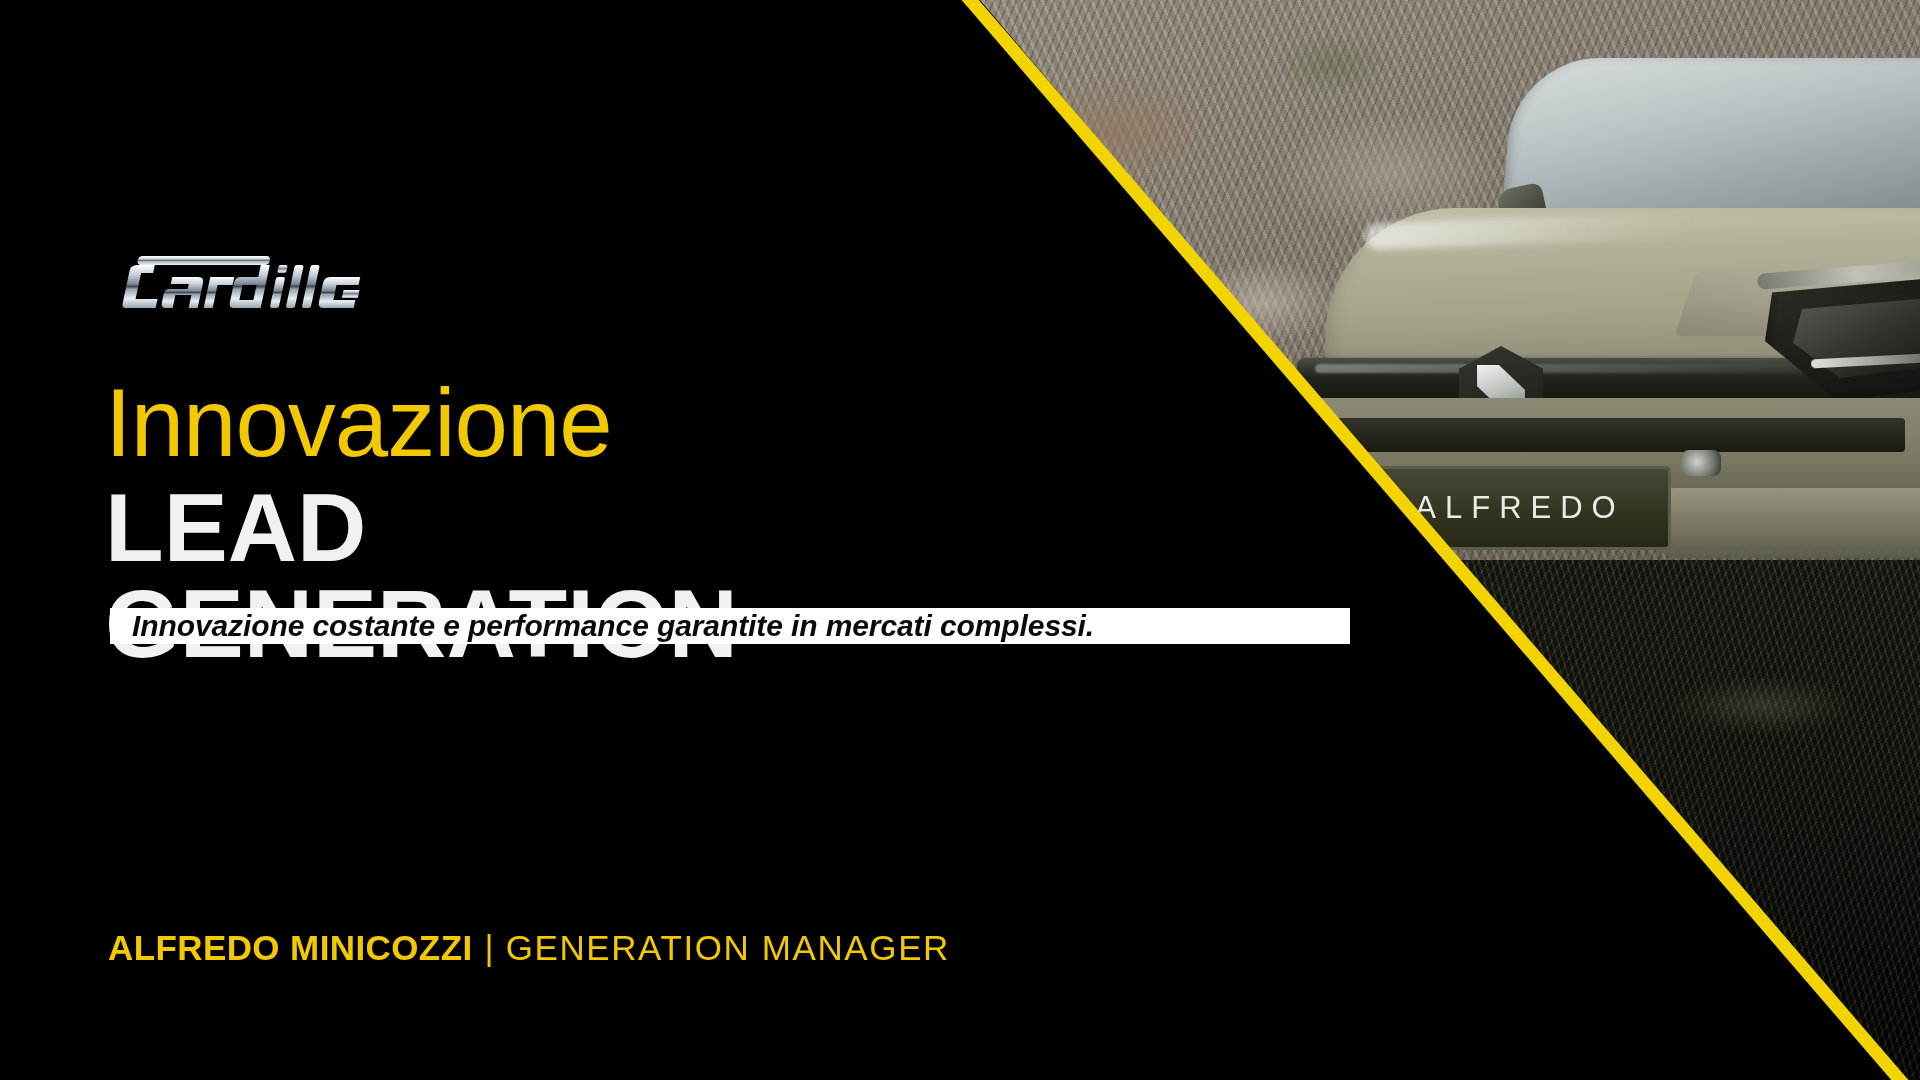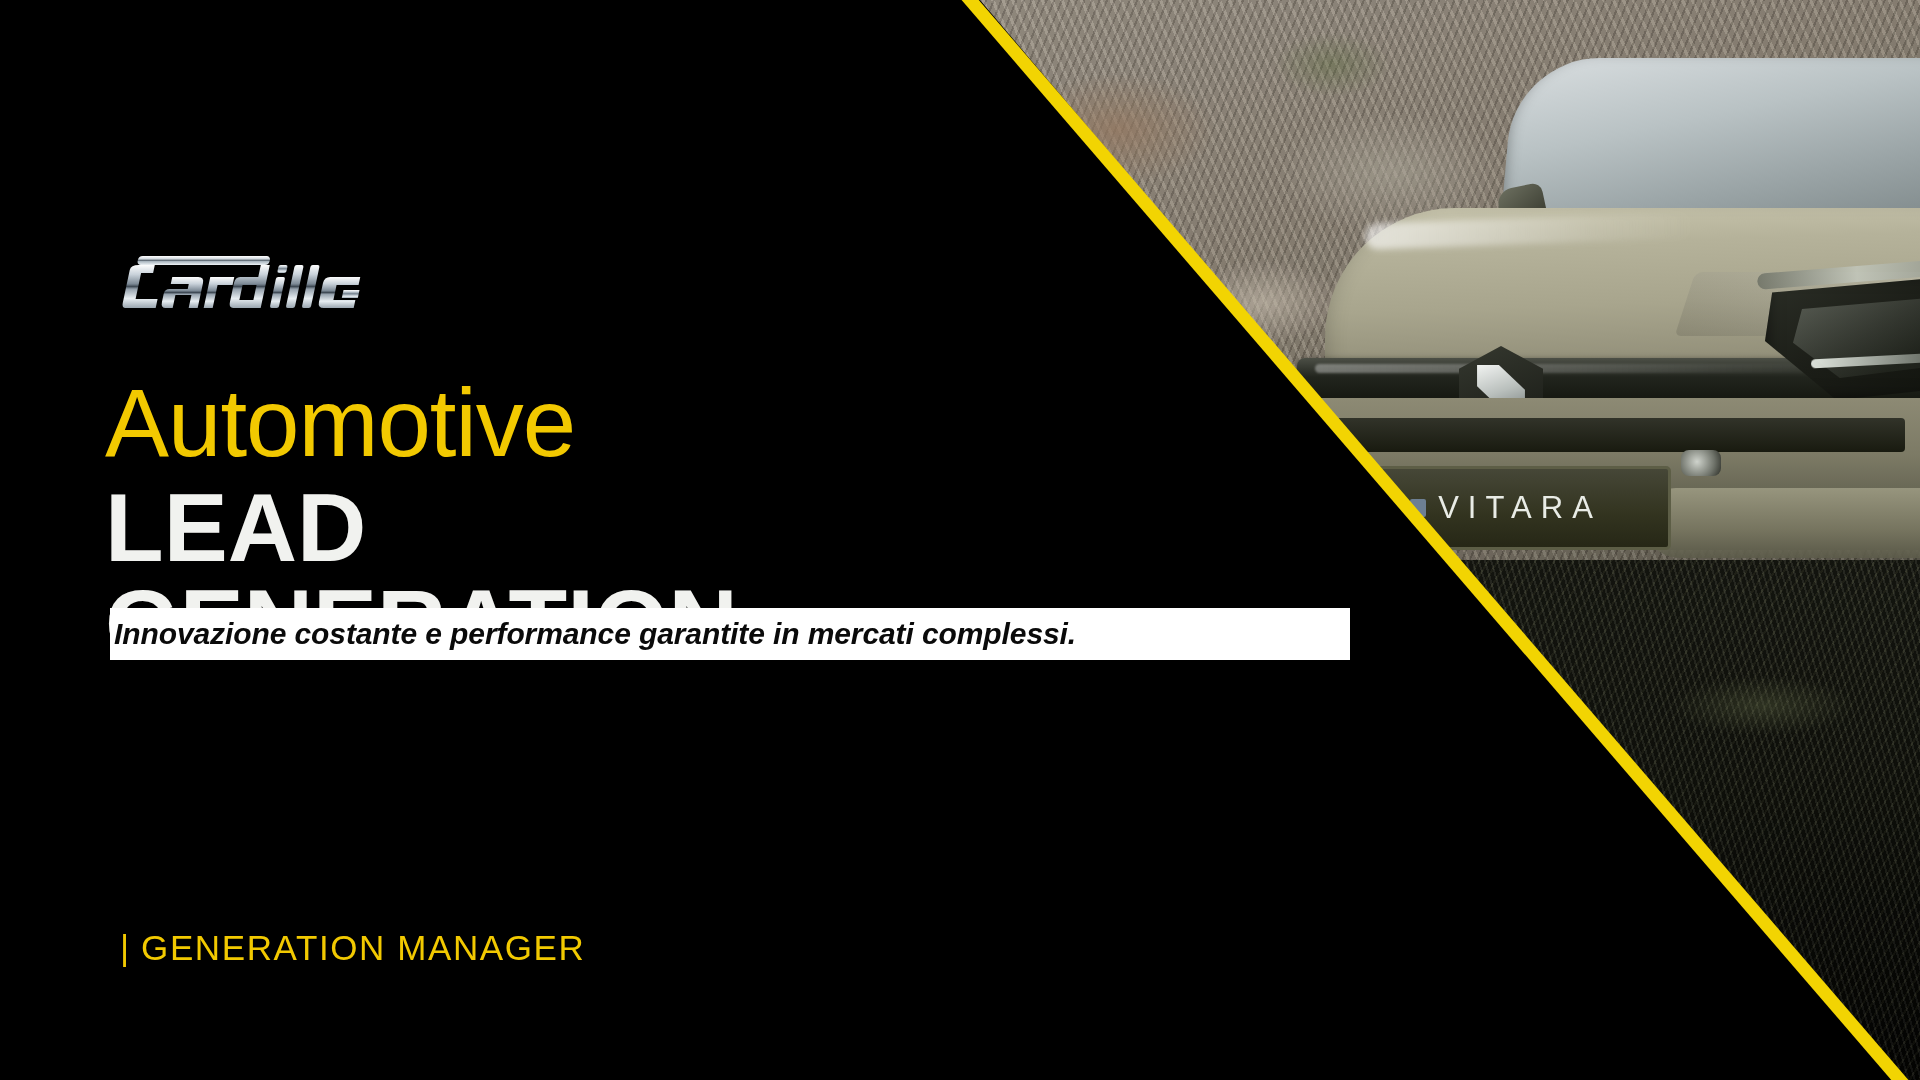--- a/index.html
+++ b/index.html
@@ -216,24 +216,24 @@
   .title-lead {
     position:absolute; left:105px; top:480px;
     font-size:96px; font-weight:700; line-height:1;
     letter-spacing:0px;
     color:#f1f2ef;
     font-family:"Liberation Sans", sans-serif;
   }
 
   .subtitle-bar {
     position:absolute; left:110px; top:608px;
-    width:1240px; height:52px;
+    width:1240px; height:36px;
     background:#ffffff;
     display:flex; align-items:center;
-    padding-left:4px;
+    padding-left:22px;
   }
   .subtitle-text {
     color:#0a0a0a; font-size:30px; font-weight:700; font-style:italic;
     letter-spacing:-.1px; white-space:nowrap;
     font-family:"Liberation Sans", sans-serif;
   }
 
   .footer {
     position:absolute; left:108px; top:928px;
     display:flex; align-items:baseline; white-space:nowrap;
@@ -279,21 +279,21 @@
         <div class="emblem-s"></div>
       </div>
 
       <div class="bumper"></div>
       <div class="bumper-vent"></div>
       <div class="skid"></div>
       <div class="fog-lamp"></div>
 
       <div class="plate">
         <span class="plate-chip"></span>
-        <span class="plate-text">VITARA</span>
+        <span class="plate-text">ALFREDO</span>
       </div>
     </div>
   </div>
 
   <svg class="diagonal-stripe" viewBox="0 0 1920 1080">
     <line x1="965" y1="-6" x2="1905" y2="1086" stroke="#F2D402" stroke-width="13"></line>
   </svg>
 
   <div class="content">
 
@@ -337,26 +337,27 @@
           <rect x="186" y="15" width="9" height="43" rx="2" fill="url(#chrome)"></rect>
 
           <rect x="202" y="15" width="9" height="43" rx="2" fill="url(#chrome)"></rect>
 
           <path d="M224 27 h30 v8 h-22 v15 h22 v8 h-30 q-6 0 -6 -6 v-19 q0 -6 6 -6 z" fill="url(#chrome)"></path>
           <rect x="240" y="40" width="16" height="8" fill="url(#chrome)"></rect>
         </g>
       </svg>
     </div>
 
-    <div class="title-auto">Automotive</div>
+    <div class="title-auto">Innovazione</div>
     <div class="title-lead">LEAD GENERATION</div>
 
     <div class="subtitle-bar">
       <span class="subtitle-text">Innovazione costante e performance garantite in mercati complessi.</span>
     </div>
 
     <div class="footer">
+      <span class="footer-name">ALFREDO MINICOZZI</span>
       <span class="footer-sep">|</span>
       <span class="footer-role">GENERATION MANAGER</span>
     </div>
 
   </div>
 </div>
 
 </body></html>

